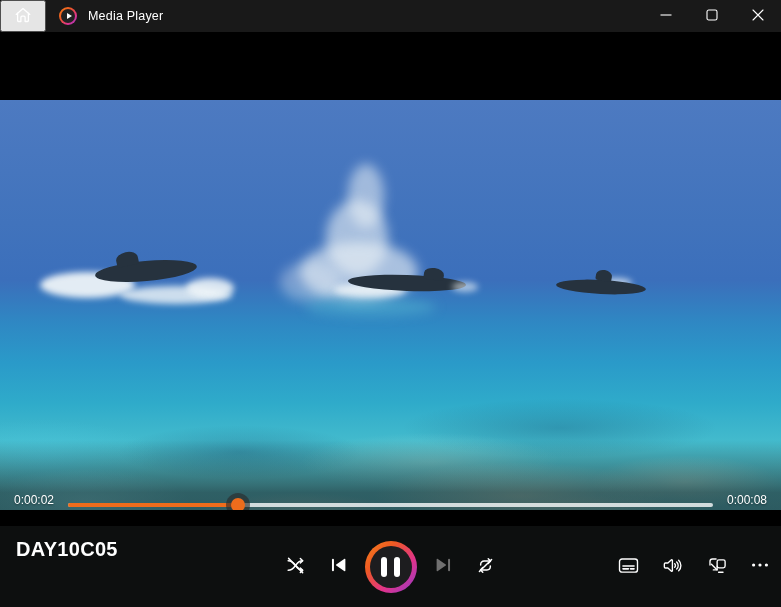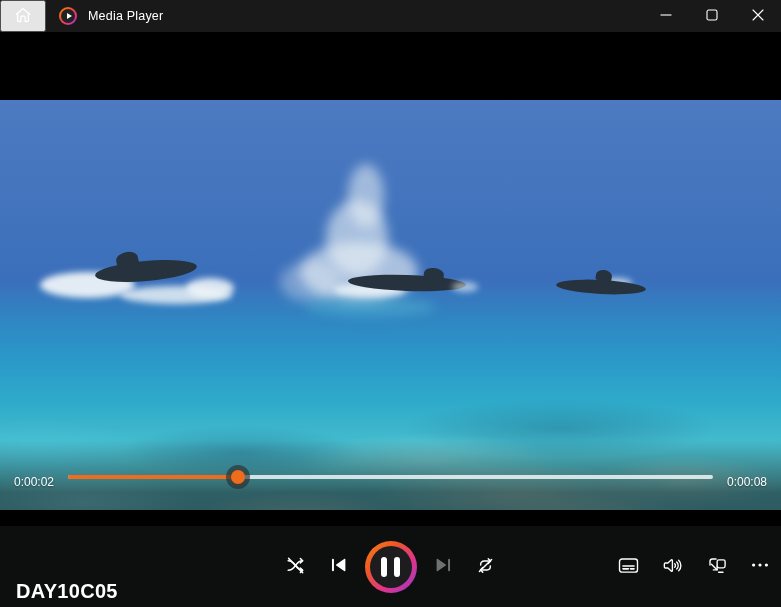--- a/index.html
+++ b/index.html
@@ -43,33 +43,33 @@
   .blob { position:absolute; border-radius:50%; }
   .whale { background:#26323e; }
   .foam  { background:#f2f7f9; filter:blur(3px); }
   .spray-bit { background:#edf3f6; filter:blur(6px); }
   .glow { background:rgba(95,205,215,.38); filter:blur(6px); }
   .shade { position:absolute; left:0; right:0; bottom:0; height:70px;
            background:linear-gradient(180deg, transparent, rgba(14,18,20,.55) 75%); }
 
   
   .seekbar { position:absolute; left:0; right:0; bottom:3px; height:32px;
-             display:flex; align-items:flex-start; padding:0 14px; color:#fff; }
+             display:flex; align-items:flex-end; padding:0 14px; color:#fff; }
   .seek-time { font-size:12px; flex:0 0 auto; text-shadow:0 1px 2px rgba(0,0,0,.4); }
   .seek-track { flex:1; position:relative; height:4px; margin:0 14px;
                 background:var(--seek-remaining,rgba(255,255,255,.78)); border-radius:2px; }
   .seek-fill { position:absolute; left:0; top:0; bottom:0; width:26.3%;
                background:var(--accent,#ee6c1c); border-radius:2px; }
   .seek-thumb { position:absolute; right:-7px; top:50%; transform:translateY(-50%);
                 width:14px; height:14px; border-radius:50%; background:var(--accent,#ee6c1c);
                 box-shadow:0 0 0 5px rgba(42,42,42,.62); }
 
   
   .controlbar { flex:0 0 81px; background:var(--controlbar-bg,#0d0f0f); position:relative;
-                display:flex; align-items:flex-end; padding:4px 16px; }
+                display:flex; align-items:flex-start; padding:12px 16px; }
   .track-title { color:#fff; font-size:20px; font-weight:700; letter-spacing:.3px; }
   .center-controls { position:absolute; left:50%; top:50%; transform:translate(-50%,-50%);
                      display:flex; align-items:center; gap:9px; }
   .right-controls { position:absolute; right:4px; top:50%; transform:translateY(-50%);
                     display:flex; align-items:center; gap:10px; }
   .icon-btn { width:34px; height:34px; display:flex; align-items:center; justify-content:center;
               background:transparent; border:none; border-radius:4px; cursor:default; }
   .play-btn { width:52px; height:52px; border-radius:50%; border:none; padding:0; cursor:default;
               background:linear-gradient(135deg, var(--ring-orange,#f5831d), #ef5a22 30%, var(--ring-pink,#e0338c) 65%, var(--ring-purple,#8e3ccb));
               display:flex; align-items:center; justify-content:center; }

